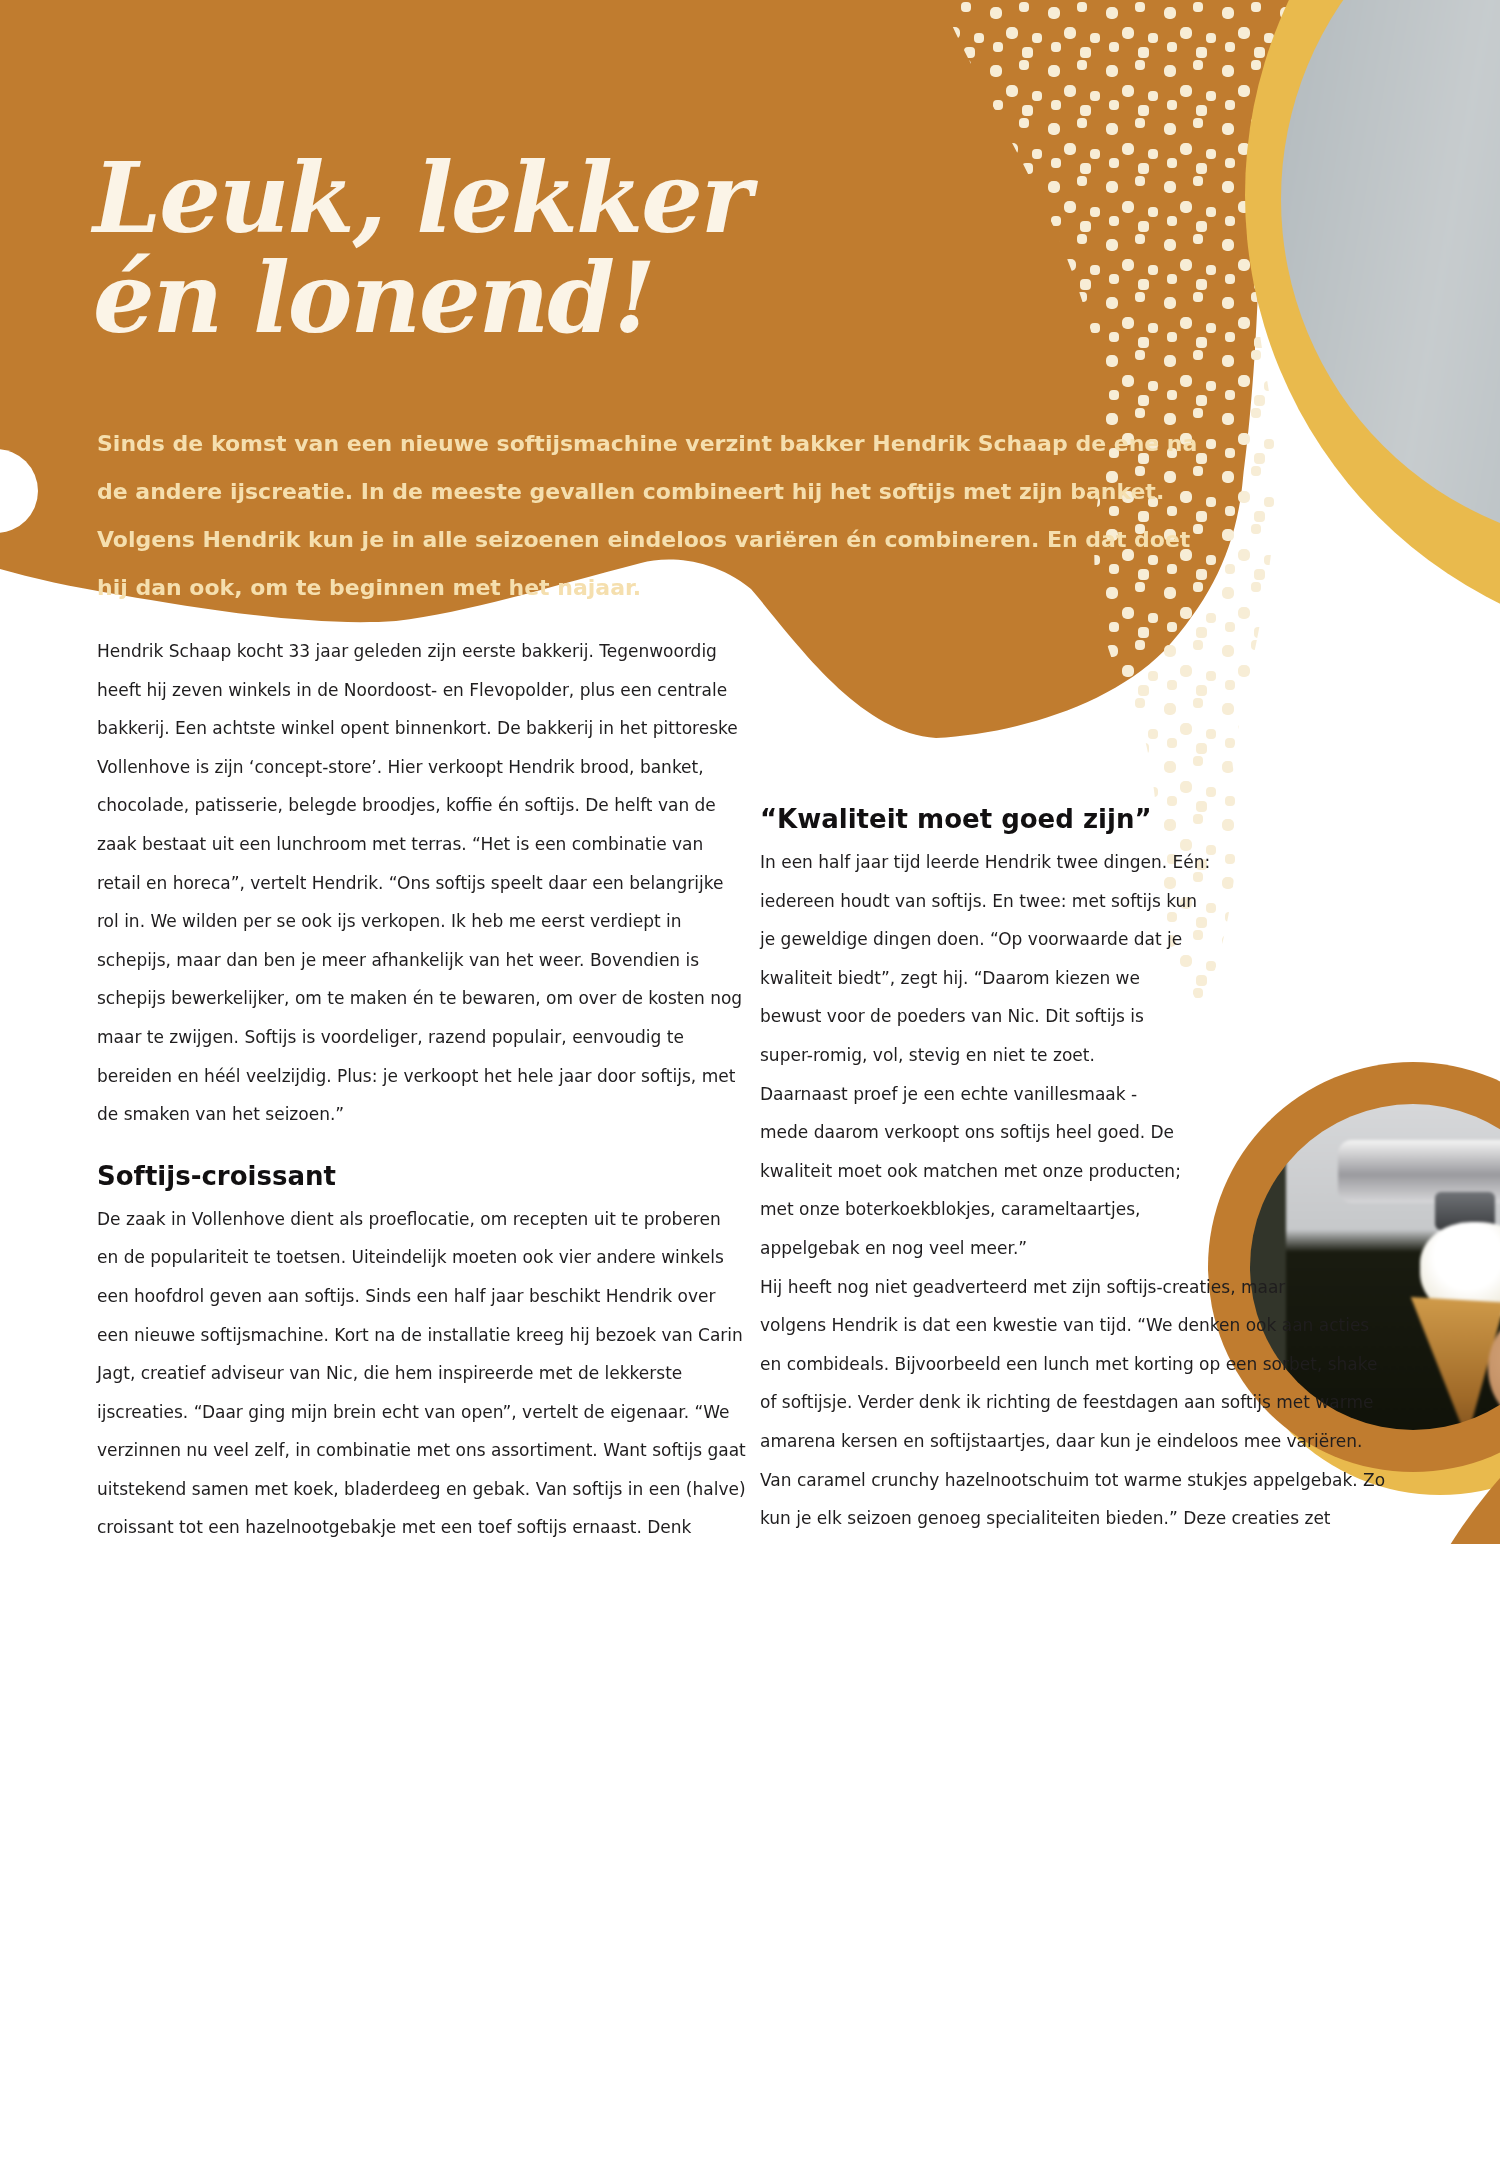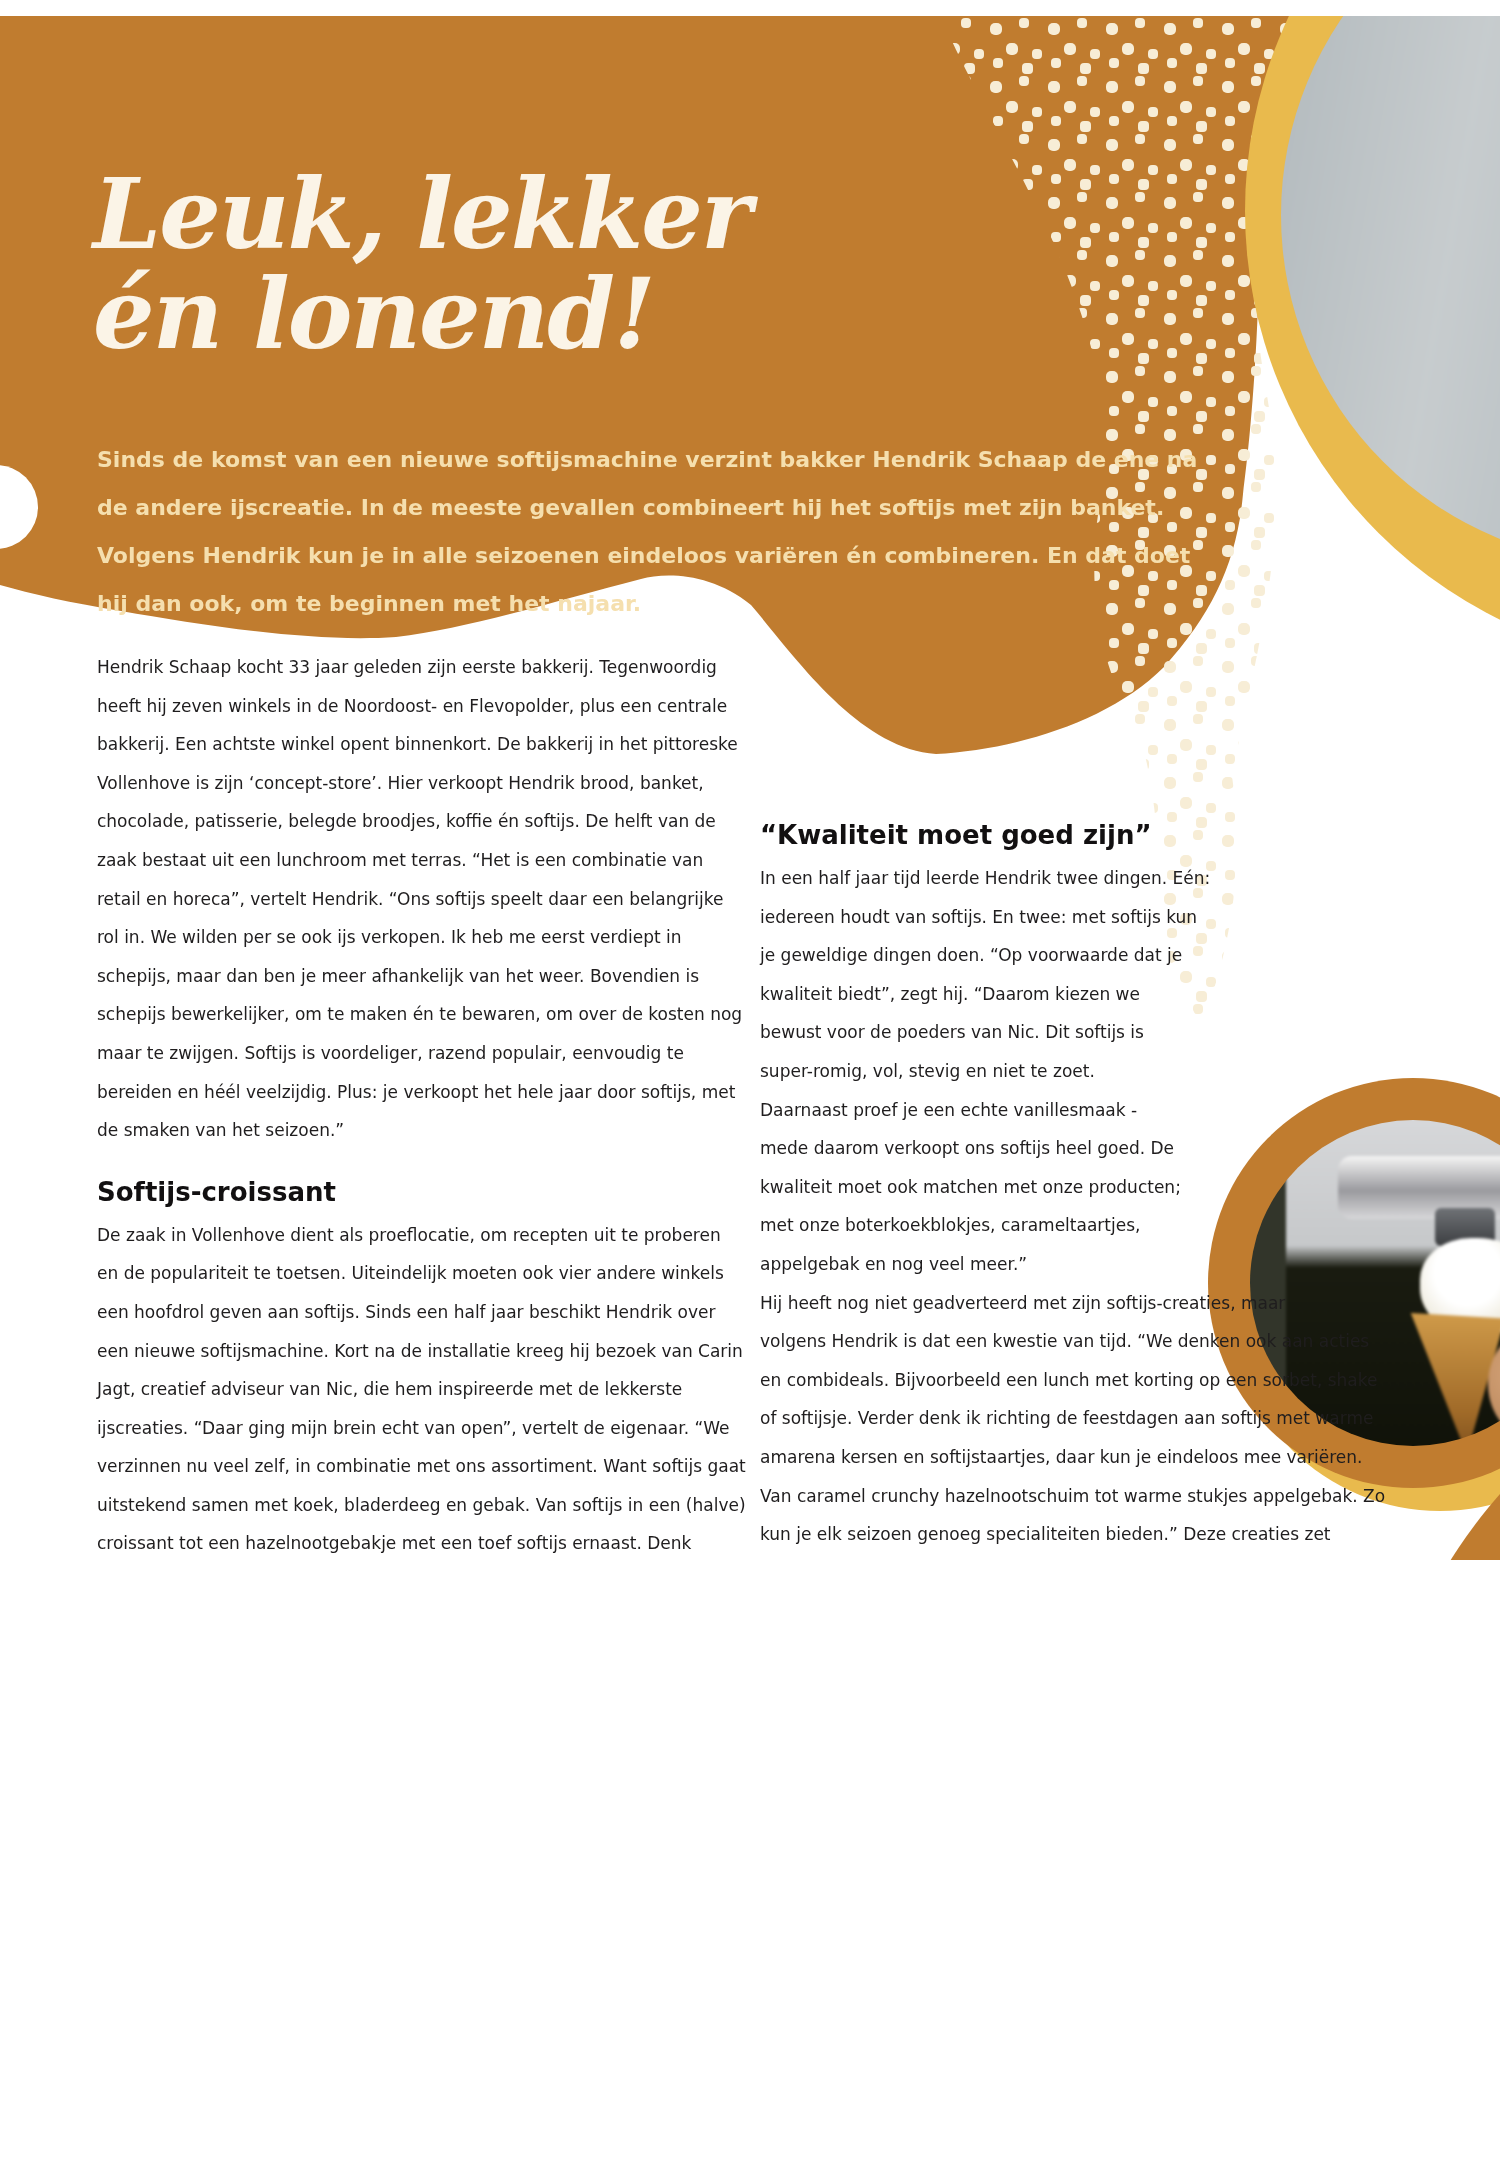--- a/index.html
+++ b/index.html
@@ -1,17 +1,17 @@
 <!DOCTYPE html>
 <html><head>
 <meta charset="utf-8">
 <style>
   html,body { margin:0; padding:0; background:#ffffff; }
   .page {
-    position:relative; width:1500px; height:1544px; margin:16px auto;
+    position:relative; width:1500px; height:1544px; margin:0 auto;
     background:#ffffff; overflow:hidden;
     font-family:"DejaVu Sans", sans-serif;
   }
   .abs { position:absolute; }
 
   
   .blob-svg { position:absolute; left:0; top:0; z-index:1; }
 
   
   .circle { position:absolute; border-radius:50%; overflow:hidden; }

